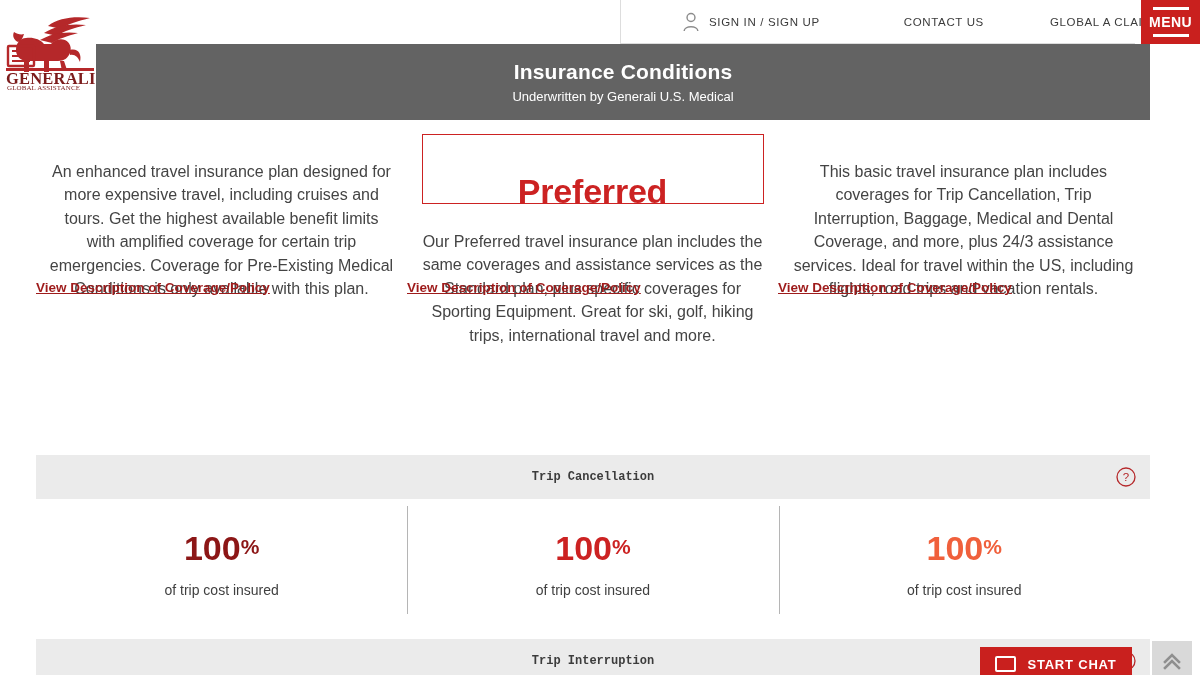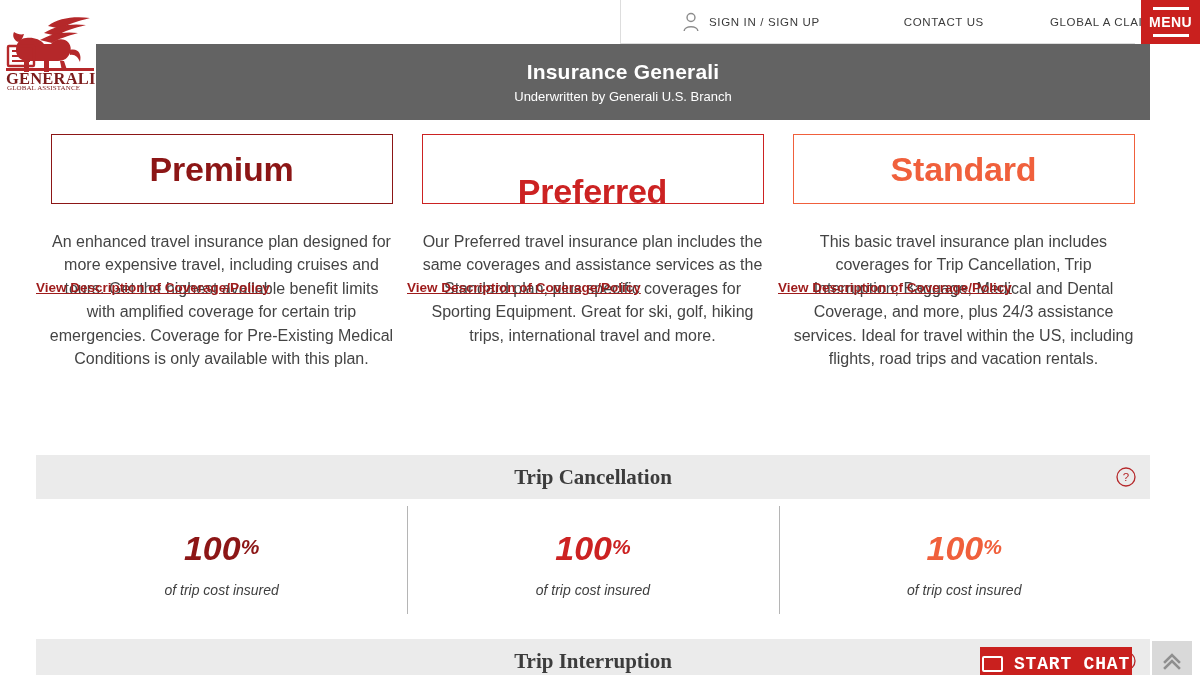--- a/index.html
+++ b/index.html
@@ -175,41 +175,40 @@
     position: absolute;
     left: 36px;
     width: 1114px;
     height: 44px;
     background: #ebebeb;
     display: flex;
     align-items: center;
     justify-content: center;
   }
   .section-title {
-    font-size: 21px;
+    font-size: 12px;
     font-weight: bold;
     color: #3c3c3c;
-    font-family: Liberation Serif, serif;
+    font-family: Liberation Mono, monospace;
   }
   .help-icon {
     position: absolute;
     right: 14px;
     top: 50%;
     transform: translateY(-50%);
     width: 20px; height: 20px;
     cursor: pointer;
   }
 
   .benefit-row {
     position: absolute;
     left: 36px;
     width: 1114px;
     height: 122px;
     display: flex;
-    font-style: italic;
   }
   .benefit-cell {
     width: 371.3px;
     display: flex;
     flex-direction: column;
     align-items: center;
     justify-content: flex-start;
     padding-top: 26px;
     box-sizing: border-box;
     position: relative;
@@ -251,24 +250,24 @@
   }
   .chat-icon {
     width: 21px; height: 16px;
     border: 2px solid #ffffff;
     border-radius: 2px;
     margin-right: 11px;
     box-sizing: border-box;
   }
   .start-chat-label {
     color: #ffffff;
-    font-size: 18px;
+    font-size: 13px;
     font-weight: bold;
     letter-spacing: 0.8px;
-    font-family: Liberation Mono, monospace;
+    font-family: Liberation Sans, sans-serif;
   }
   .scroll-top {
     position: absolute;
     left: 1152px; top: 641px;
     width: 40px; height: 40px;
     background: #d9d9d9;
     display: flex;
     align-items: center;
     justify-content: center;
     cursor: pointer;
@@ -324,44 +323,38 @@
       <rect x="8" y="48" width="18" height="2"></rect>
 
       <rect x="2" y="56" width="88" height="3"></rect>
     </g>
     <text x="2" y="72" font-family="'Liberation Serif', serif" font-size="16.5" font-weight="bold" letter-spacing="0.2" fill="#7c1c1c">GENERALI</text>
     <text x="3" y="78" font-family="'Liberation Serif', serif" font-size="7" letter-spacing="0.1" fill="#7c1c1c">GLOBAL ASSISTANCE</text>
   </svg>
 </div>
 
 <div class="page-header">
-  <div class="page-title">Insurance Generali</div>
-  <div class="page-subtitle">Underwritten by Generali U.S. Branch</div>
+  <div class="page-title">Insurance Conditions</div>
+  <div class="page-subtitle">Underwritten by Generali U.S. Medical</div>
 </div>
 
 <div class="plans">
 
   <div class="plan-col">
-    <div class="plan-box" id="box0" style="border: 1px solid rgb(140, 22, 22);">
-      <span class="plan-name" id="name0" style="color: rgb(140, 22, 22);">Premium</span>
-    </div>
     <div class="plan-desc">An enhanced travel insurance plan designed for more expensive travel, including cruises and tours. Get the highest available benefit limits with amplified coverage for certain trip emergencies. Coverage for Pre-Existing Medical Conditions is only available with this plan.</div>
   </div>
 
   <div class="plan-col">
     <div class="plan-box" id="box1" style="border: 1px solid rgb(204, 34, 34);">
       <span class="plan-name" id="name1" style="color: rgb(204, 34, 34); margin-top: 45px;">Preferred</span>
     </div>
     <div class="plan-desc">Our Preferred travel insurance plan includes the same coverages and assistance services as the Standard plan, plus specific coverages for Sporting Equipment. Great for ski, golf, hiking trips, international travel and more.</div>
   </div>
 
   <div class="plan-col">
-    <div class="plan-box" id="box2" style="border: 1px solid rgb(240, 96, 60);">
-      <span class="plan-name" id="name2" style="color: rgb(240, 96, 60);">Standard</span>
-    </div>
     <div class="plan-desc">This basic travel insurance plan includes coverages for Trip Cancellation, Trip Interruption, Baggage, Medical and Dental Coverage, and more, plus 24/3 assistance services. Ideal for travel within the US, including flights, road trips and vacation rentals.</div>
   </div>
 </div>
 
 <div class="plan-link-wrap" style="left:36px;">
   <a class="plan-link">View Description of Coverage/Policy</a>
 </div>
 <div class="plan-link-wrap" style="left:407px;">
   <a class="plan-link">View Description of Coverage/Policy</a>
 </div>

